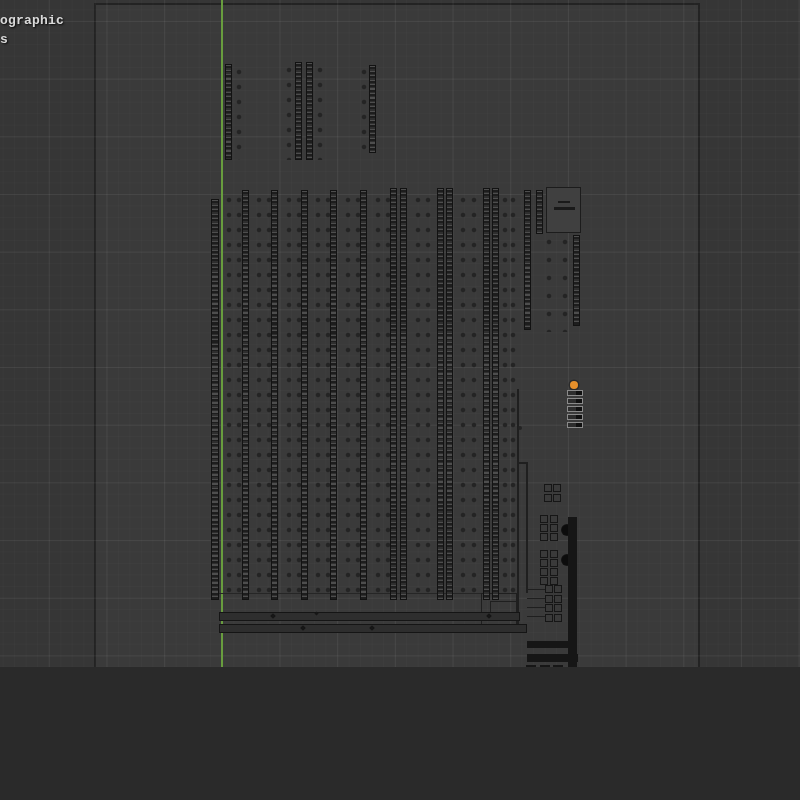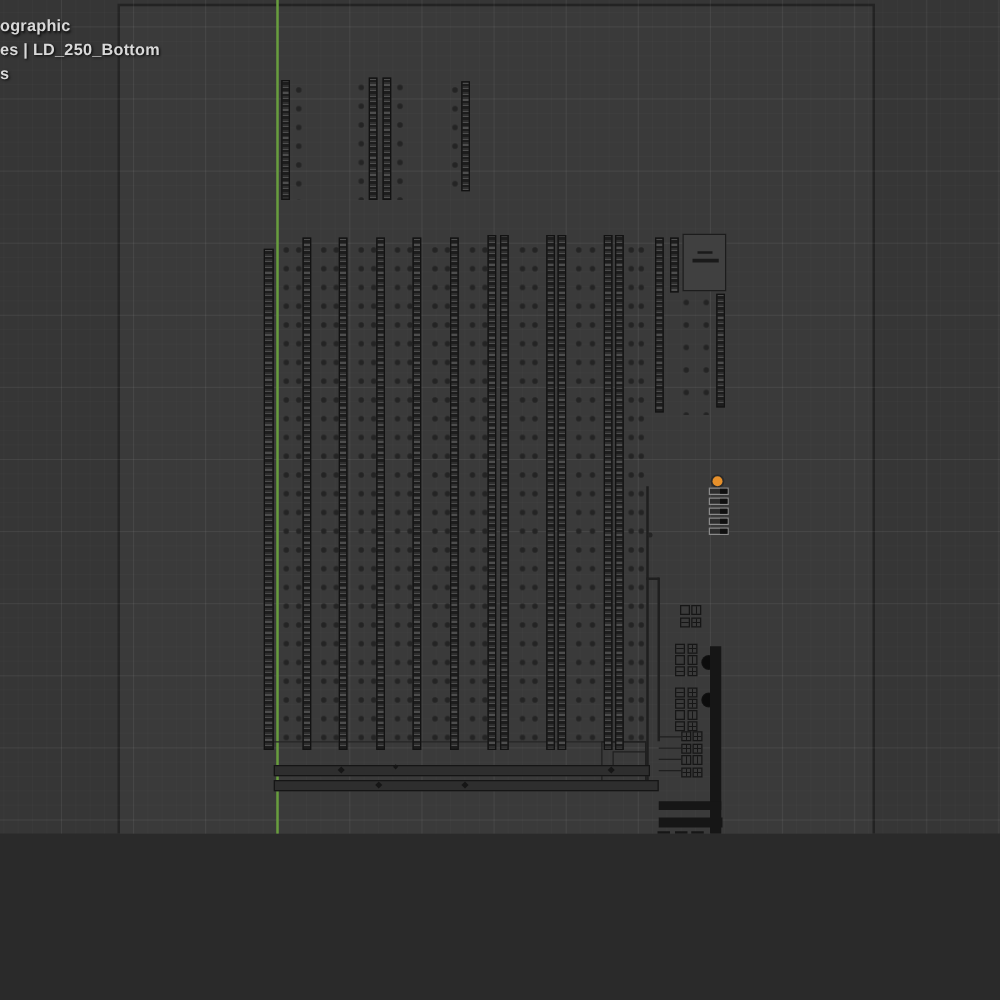--- a/index.html
+++ b/index.html
@@ -1,19 +1,19 @@
 <!DOCTYPE html>
 <html><head>
 <meta charset="utf-8">
 <style>
   html,body{margin:0;padding:0;background:#2a2a2a;}
   #canvas{
     position:relative;width:800px;height:667px;overflow:hidden;
     background:#363636;
-    font-family:Liberation Sans, sans-serif;
+    font-family:Liberation Mono, monospace;
   }
   
   #floor{
     position:absolute;left:94px;top:3px;width:606px;height:754px;
     background:#3a3a3a;border:2px solid #232323;box-sizing:border-box;
   }
   
   #grid{
     position:absolute;left:0;top:0;width:800px;height:800px;pointer-events:none;
     background-image:
@@ -202,16 +202,16 @@
       <div class="mchsq" style="left: 545px; top: 585px; width: 8px; height: 8px;"></div>
       <div class="mchsq" style="left: 554px; top: 585px; width: 8px; height: 8px;"></div>
       <div class="mchsq" style="left: 545px; top: 594.5px; width: 8px; height: 8px;"></div>
       <div class="mchsq" style="left: 554px; top: 594.5px; width: 8px; height: 8px;"></div>
       <div class="mchsq" style="left: 545px; top: 604px; width: 8px; height: 8px;"></div>
       <div class="mchsq" style="left: 554px; top: 604px; width: 8px; height: 8px;"></div>
       <div class="mchsq" style="left: 545px; top: 613.5px; width: 8px; height: 8px;"></div>
       <div class="mchsq" style="left: 554px; top: 613.5px; width: 8px; height: 8px;"></div>
     </div>
 
-  <div id="overlay-text"><div>ographic</div><div>es | LD_250_Bottom</div><div>s</div></div>
+  <div id="overlay-text"><div>ographic</div><div>s</div></div>
 
 
 </div>
 
 </body></html>

